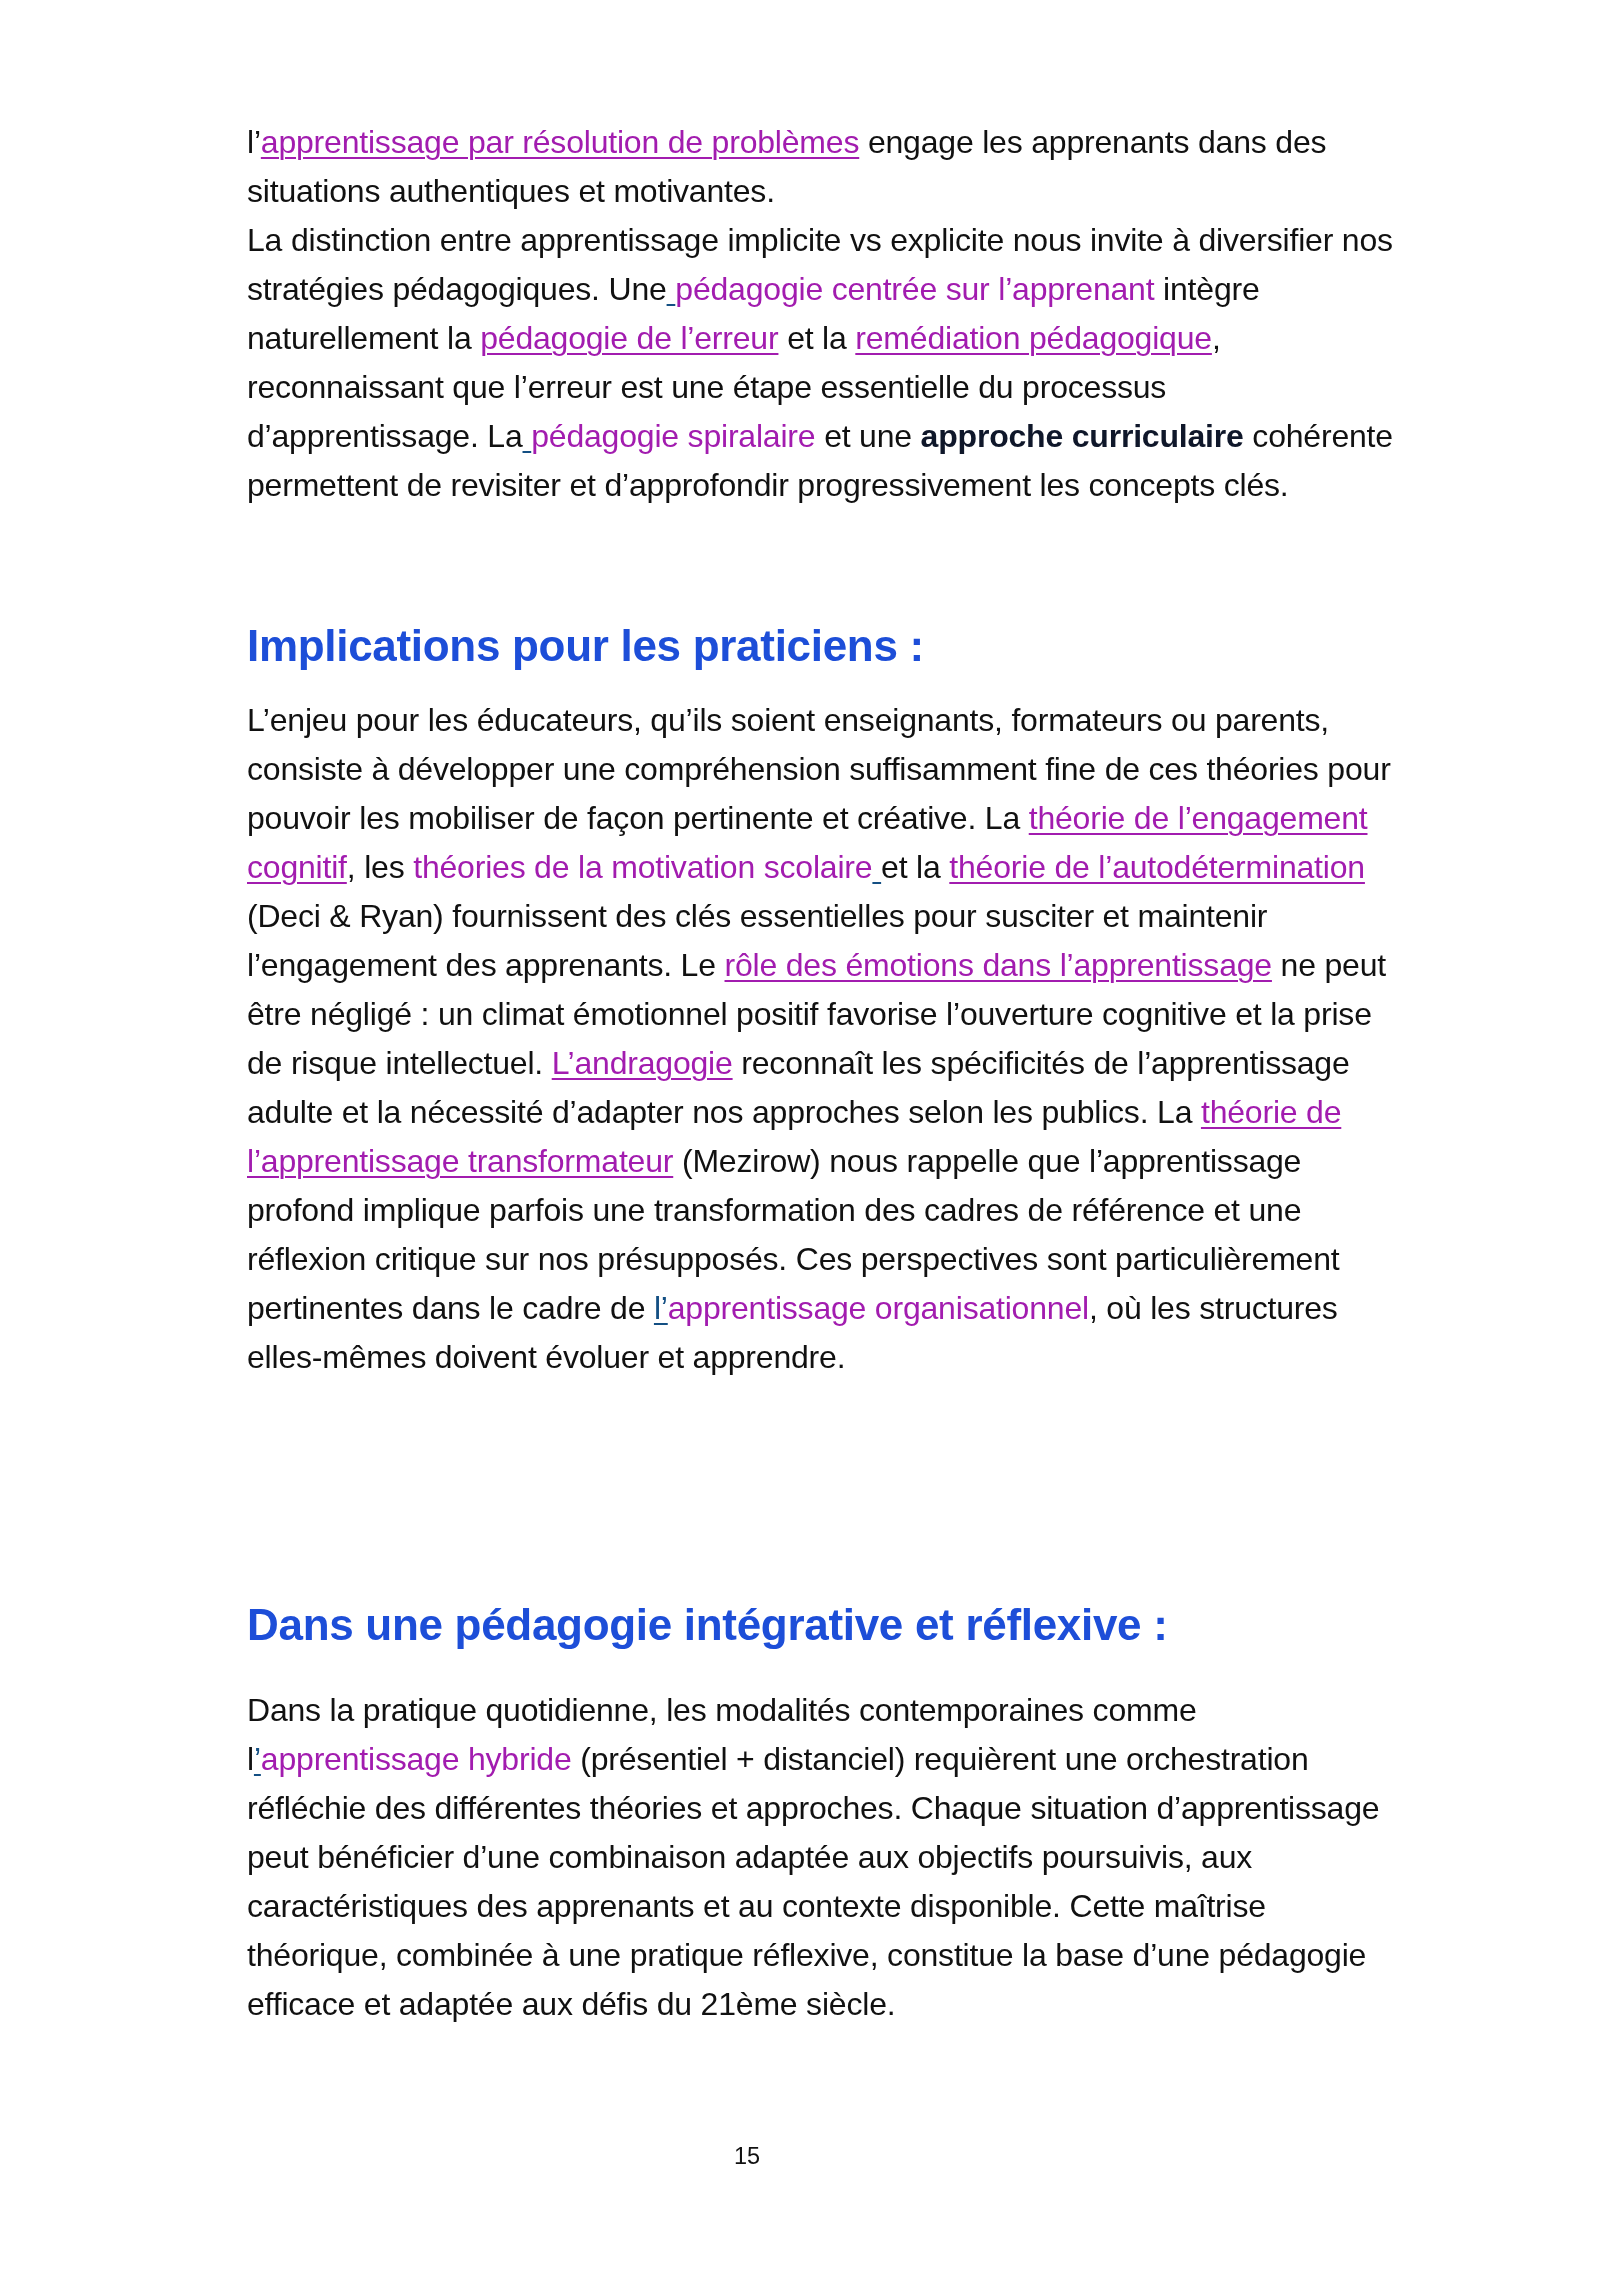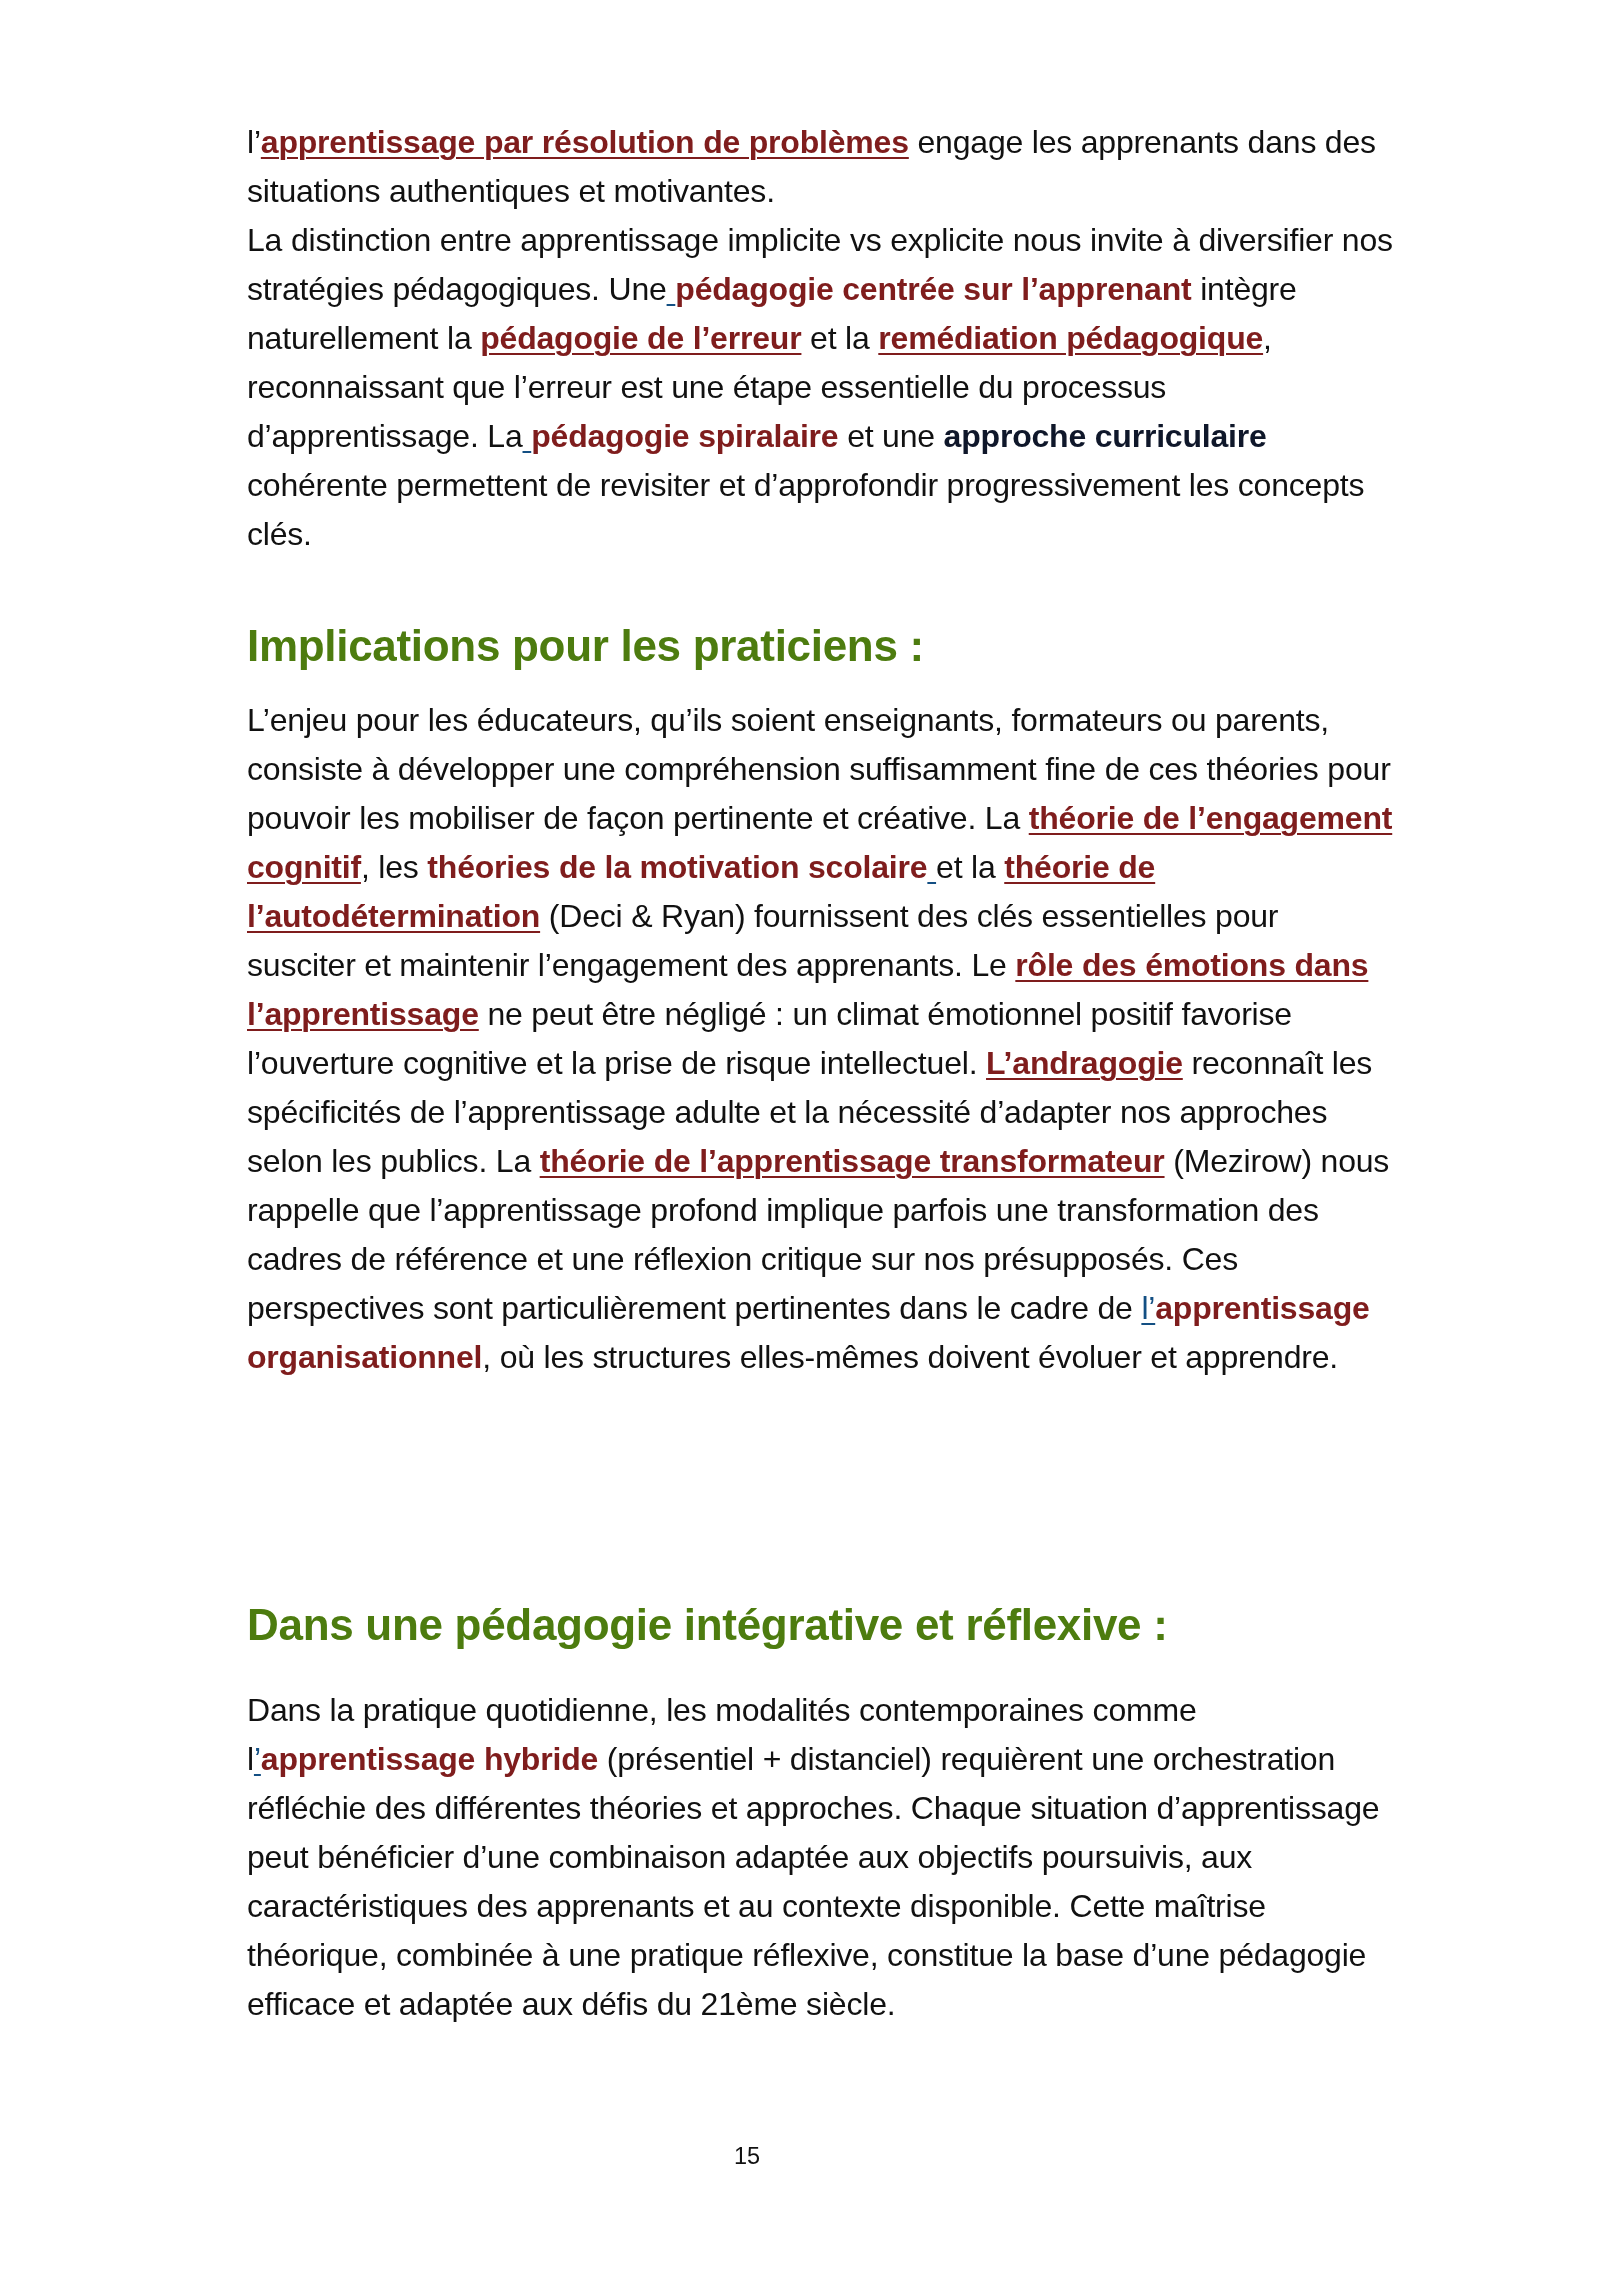--- a/index.html
+++ b/index.html
@@ -26,25 +26,25 @@
       line-height: 49px;
       margin: 0;
       letter-spacing: -0.2px;
     }
     .heading {
       font-size: 44px;
       font-weight: bold;
       line-height: 59px;
       margin: 0;
       letter-spacing: -0.3px;
-      color: #4d7c0f;
+      color: #1d4ed8;
     }
     .lnk {
-      color: #7f1d1d;
-      font-weight: bold;
+      color: #a21caf;
+      font-weight: normal;
       text-align: center;
     }
     .lnk.u {
       text-decoration: underline;
       text-decoration-thickness: 2px;
       text-underline-offset: 3.9px;
     }
     .strong {
       font-weight: bold;
       color: #0f172a;

